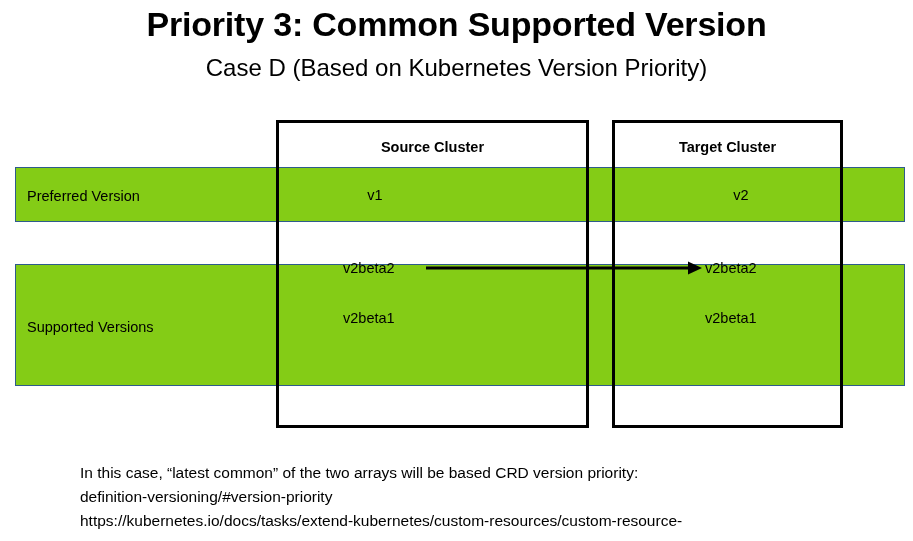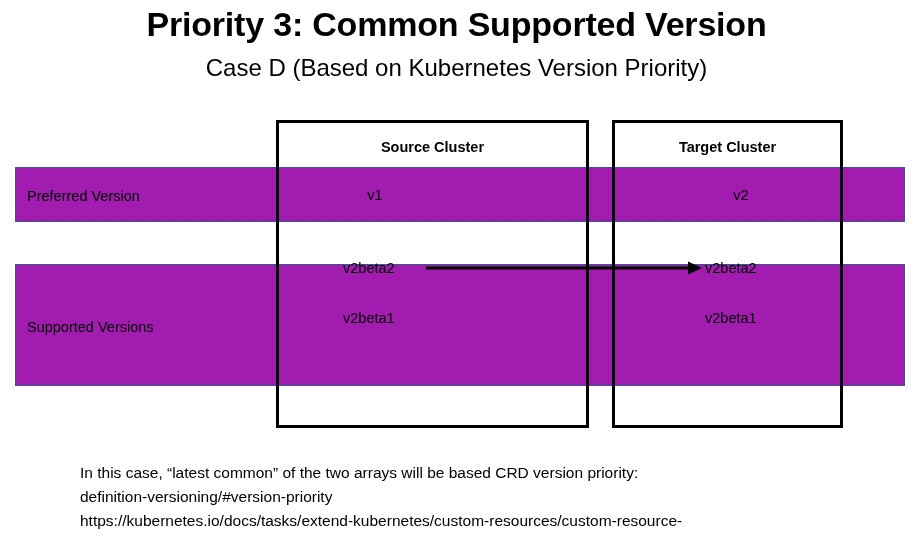--- a/index.html
+++ b/index.html
@@ -39,21 +39,21 @@
     font-weight: 400;
     line-height: 30px;
     white-space: nowrap;
   }
 
   
   .cream-row {
     position: absolute;
     left: 15px;
     width: 890px;
-    background: #a21caf;
+    background: #84cc16;
     border: 1px solid #2e5b8c;
     box-sizing: border-box;
   }
   #row-preferred {
     top: 167px;
     height: 55px;
   }
   #row-supported {
     top: 228px;
     height: 122px;

